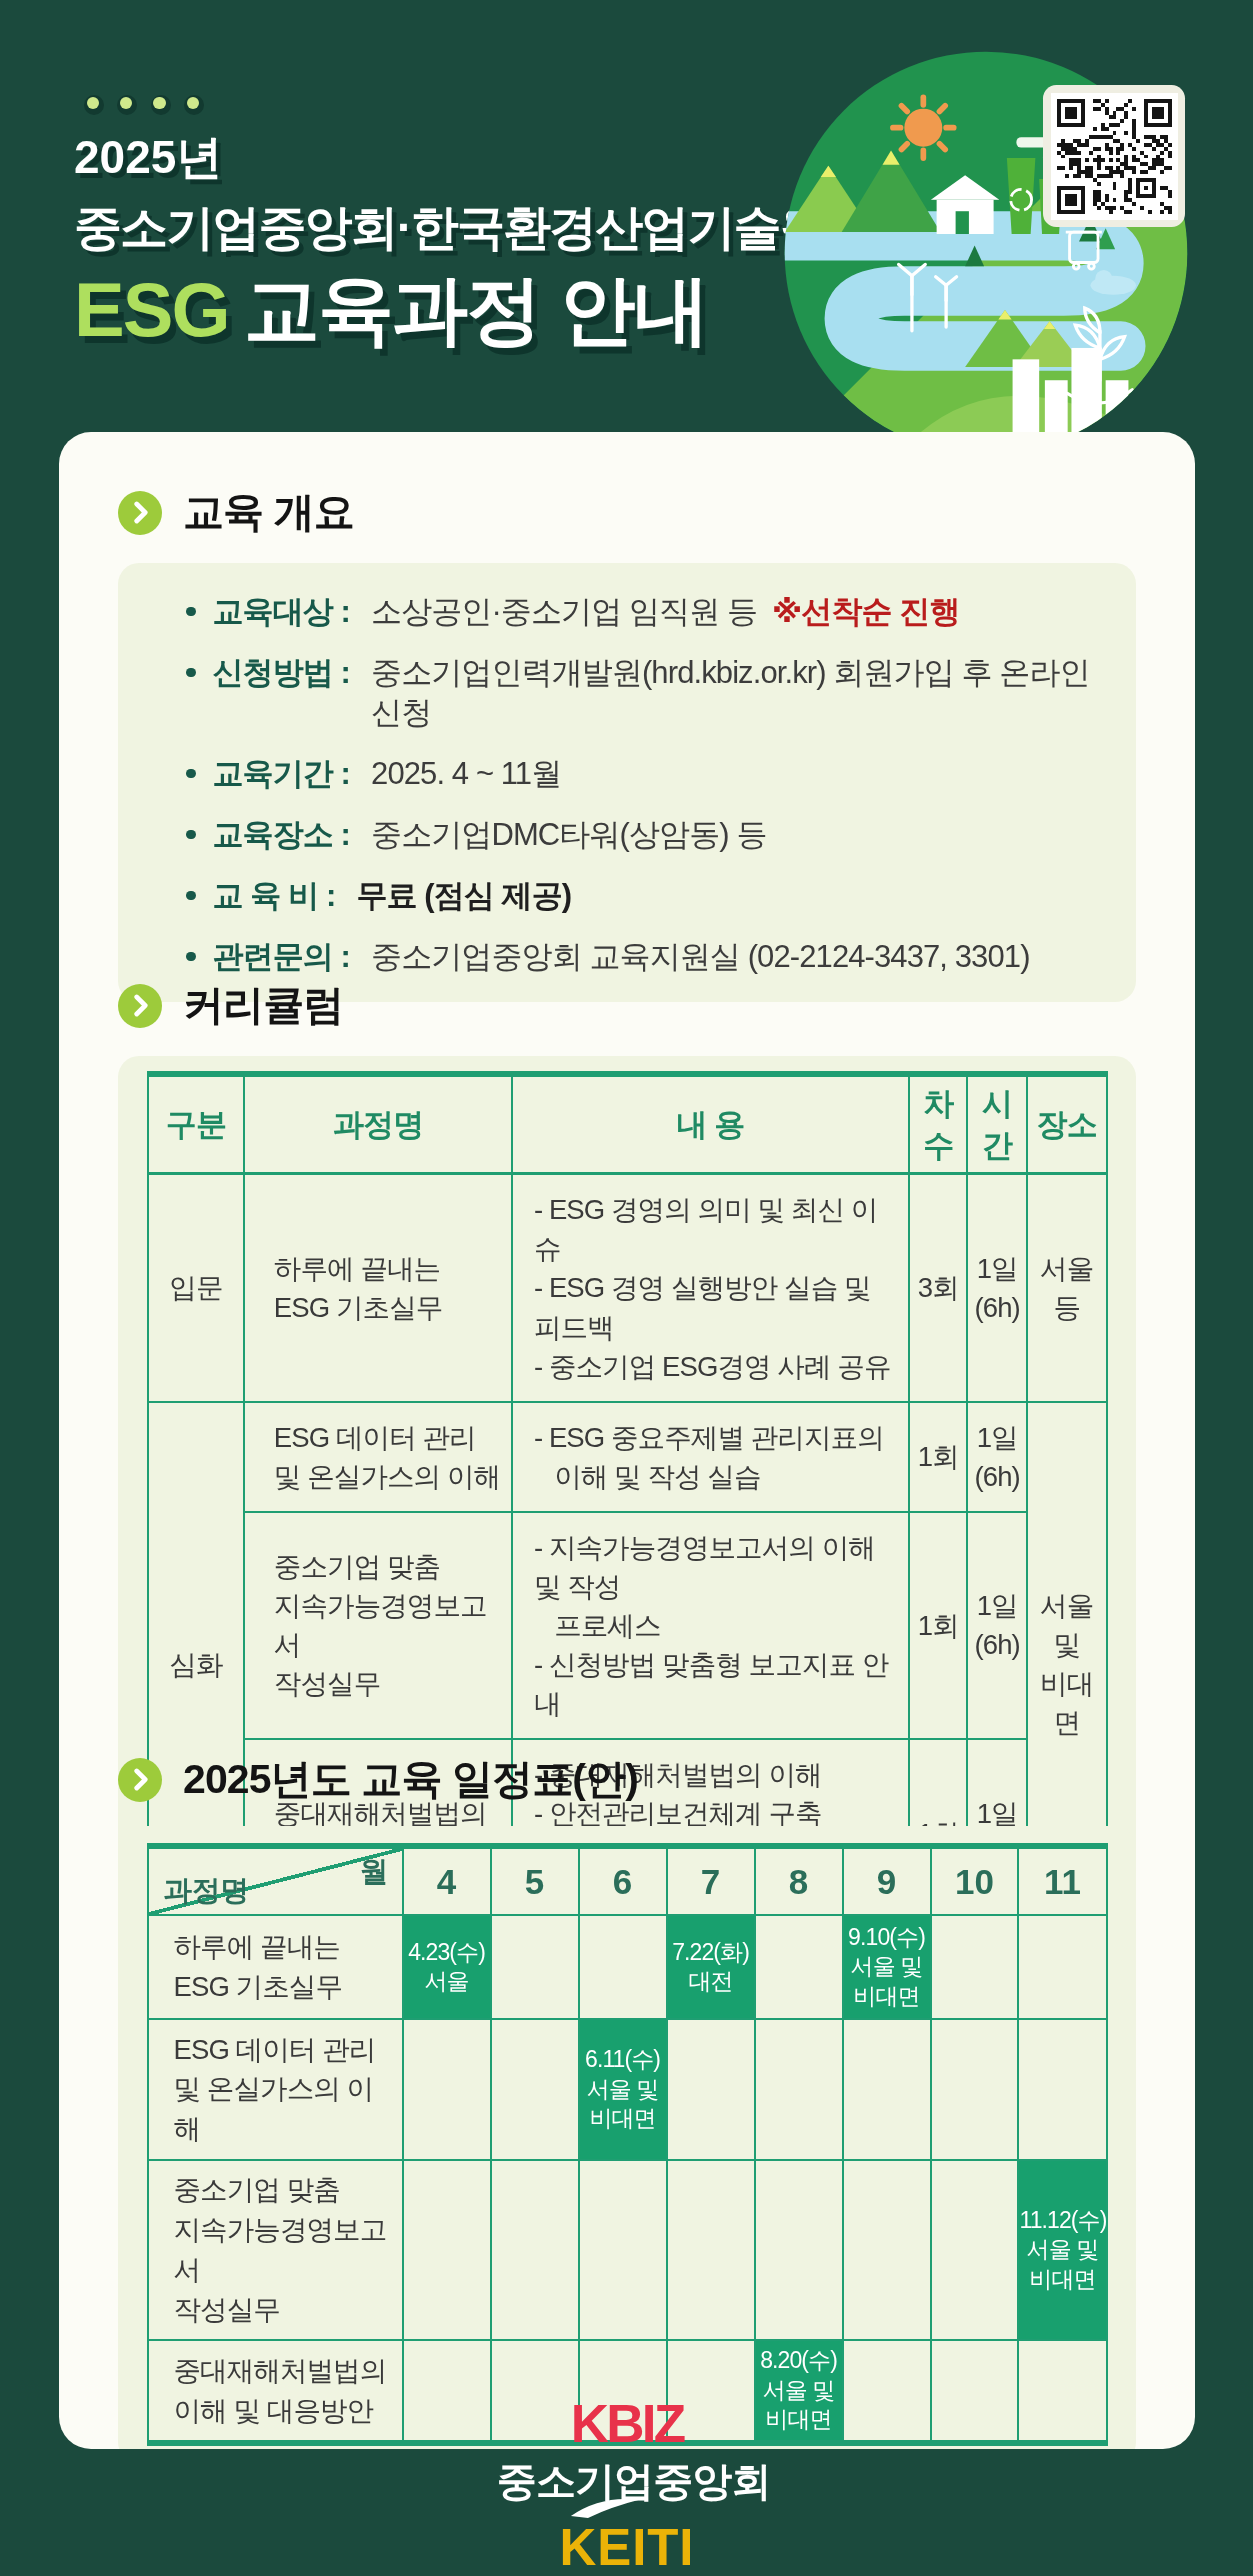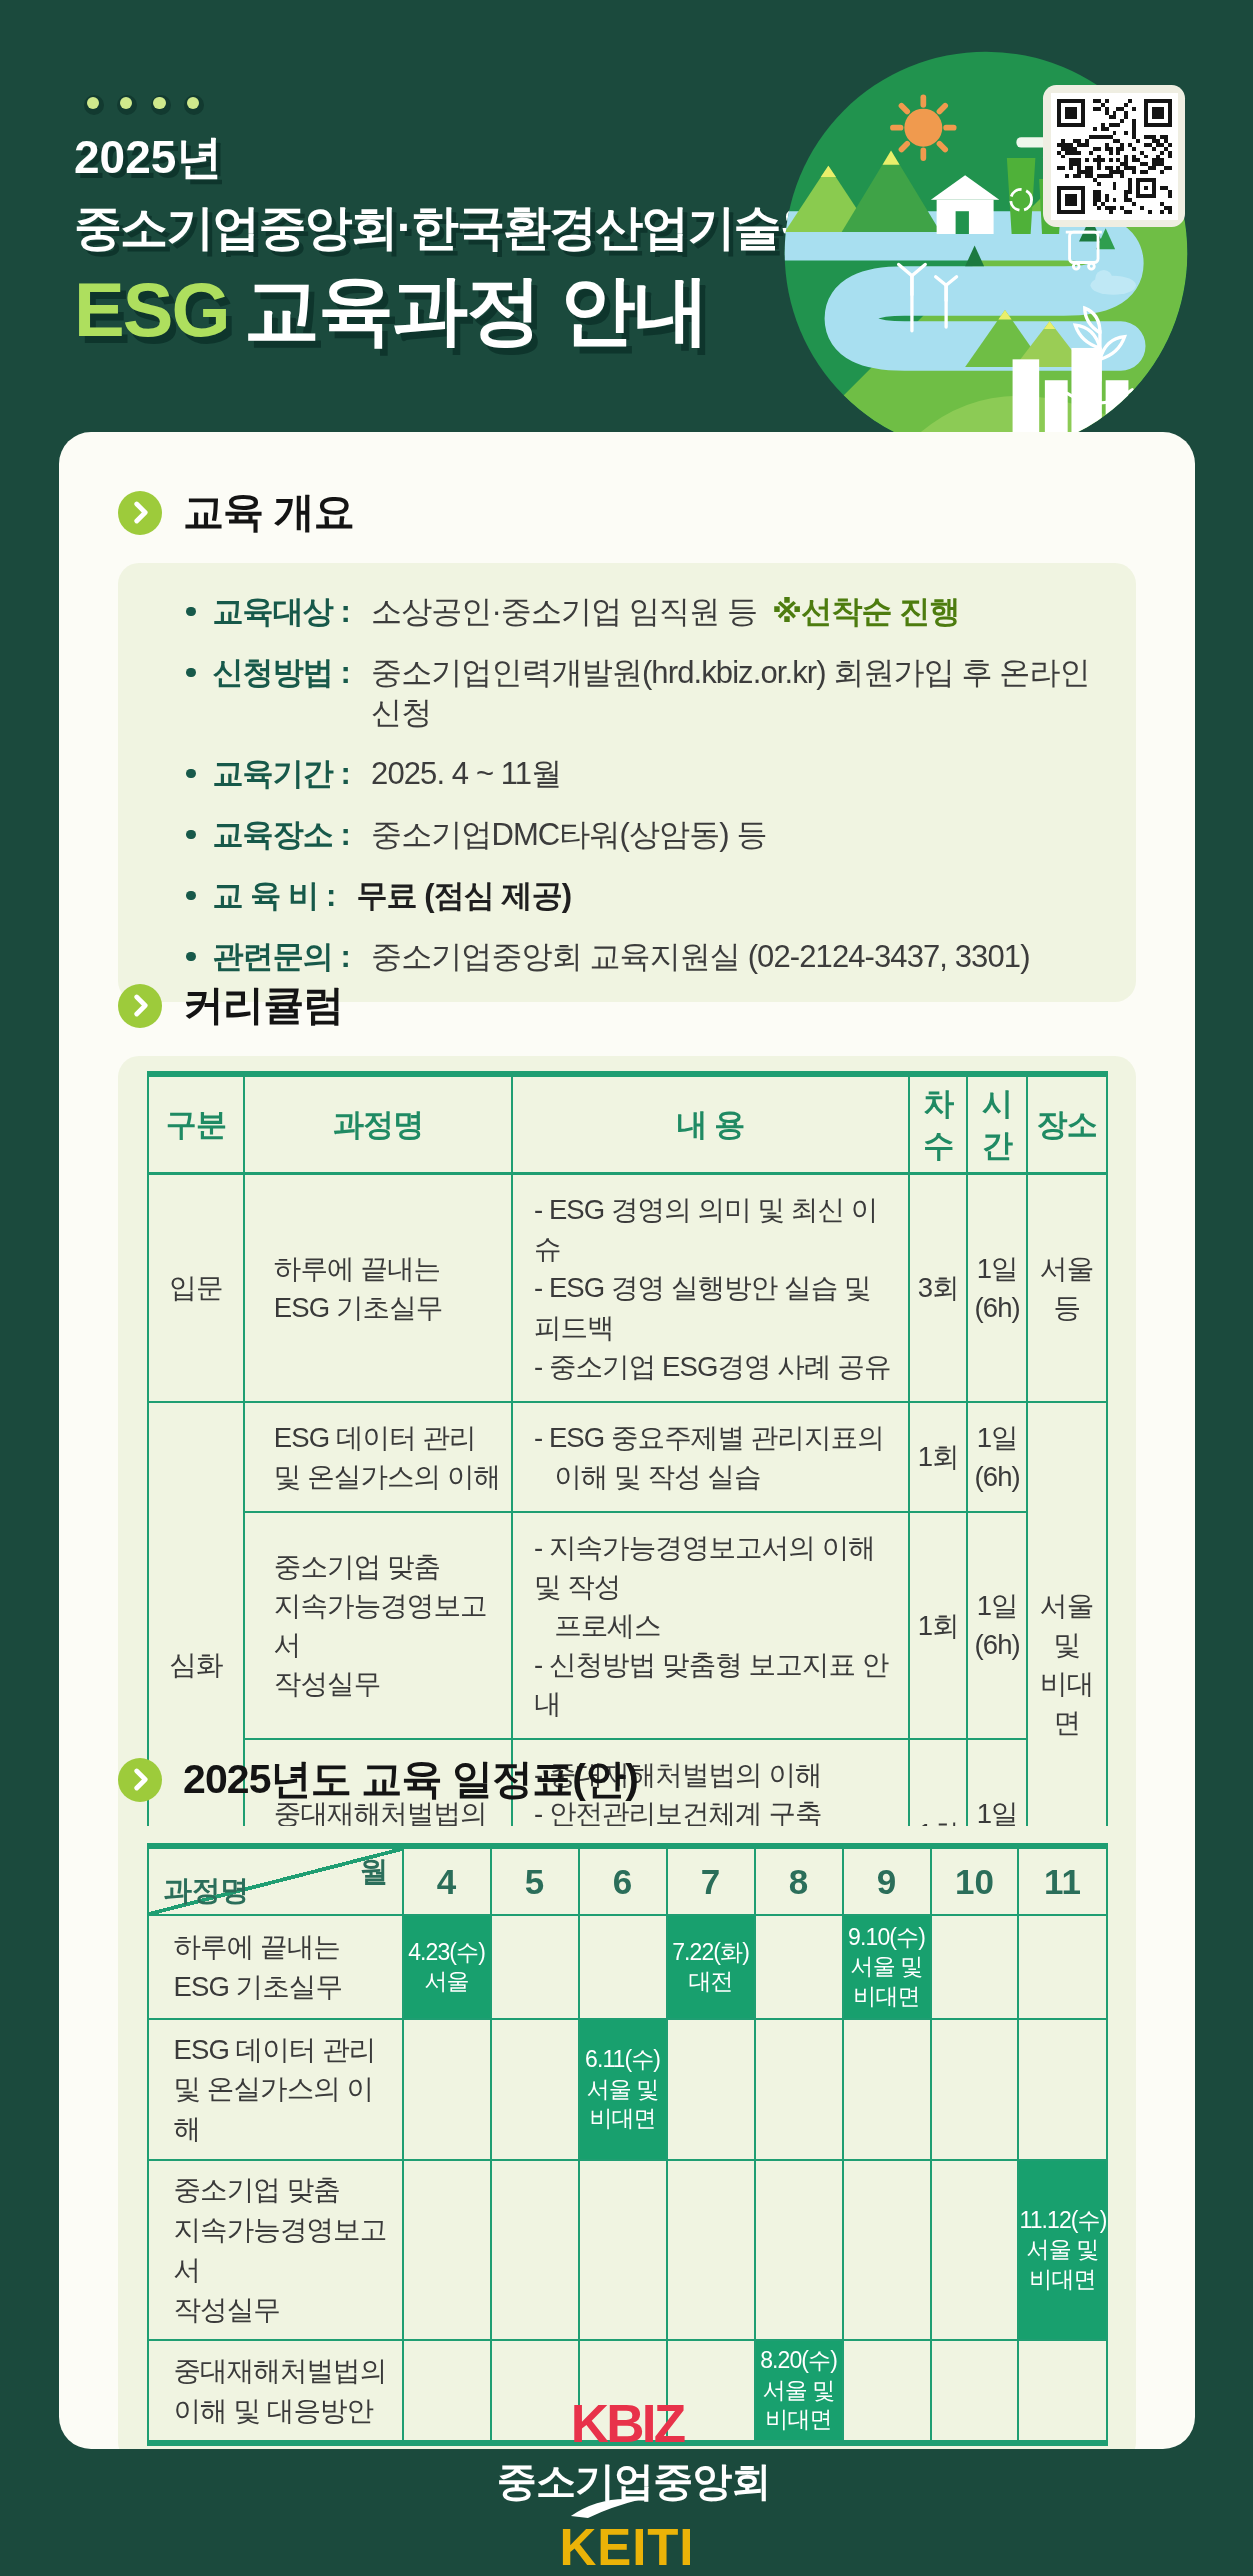--- a/index.html
+++ b/index.html
@@ -36,21 +36,21 @@
   
   .ov-panel{margin-top:23px;padding:28.5px 34px 25px 68px;}
   .ov-item{display:flex;align-items:flex-start;margin-bottom:21px;font-size:31px;
     letter-spacing:-0.9px;line-height:40px;}
   .ov-item:last-child{margin-bottom:0;}
   .ov-dot{width:9.5px;height:9.5px;border-radius:50%;background:#17594A;margin:15px 17px 0 0;flex:none;}
   .ov-label{color:#17594A;font-weight:700;margin-right:21px;white-space:nowrap;}
   .ov-value{color:#3C3C3C;}
   .ov-item.strong .ov-label{font-weight:800;}
   .ov-item.strong .ov-value{color:#1F1F1F;font-weight:800;}
-  .ov-note{color:#4d7c0f;font-weight:700;margin-left:15px;white-space:nowrap;}
+  .ov-note{color:#b91c1c;font-weight:700;margin-left:15px;white-space:nowrap;}
 
   
   .curr-panel{margin-top:23px;padding:15px 28.5px 28.5px;}
   table{border-collapse:collapse;width:100%;table-layout:fixed;}
   .curr{border-top:6.6px solid #1F9E72;border-bottom:6.6px solid #1F9E72;}
   .curr th{border:2.8px solid #1F9E72;border-bottom:3.8px solid #1F9E72;color:#1F8A63;
     font-size:31px;font-weight:700;padding:5.7px 1.9px;letter-spacing:-0.9px;height:47px;}
   .curr td{border:2.8px solid #1F9E72;font-size:27.5px;color:#3A3A3A;line-height:1.42;letter-spacing:-0.9px;}
   .c-center{text-align:center;padding:5.7px 1.9px;}
   .c-course{padding:15px 7.6px 15px 28.5px;}

